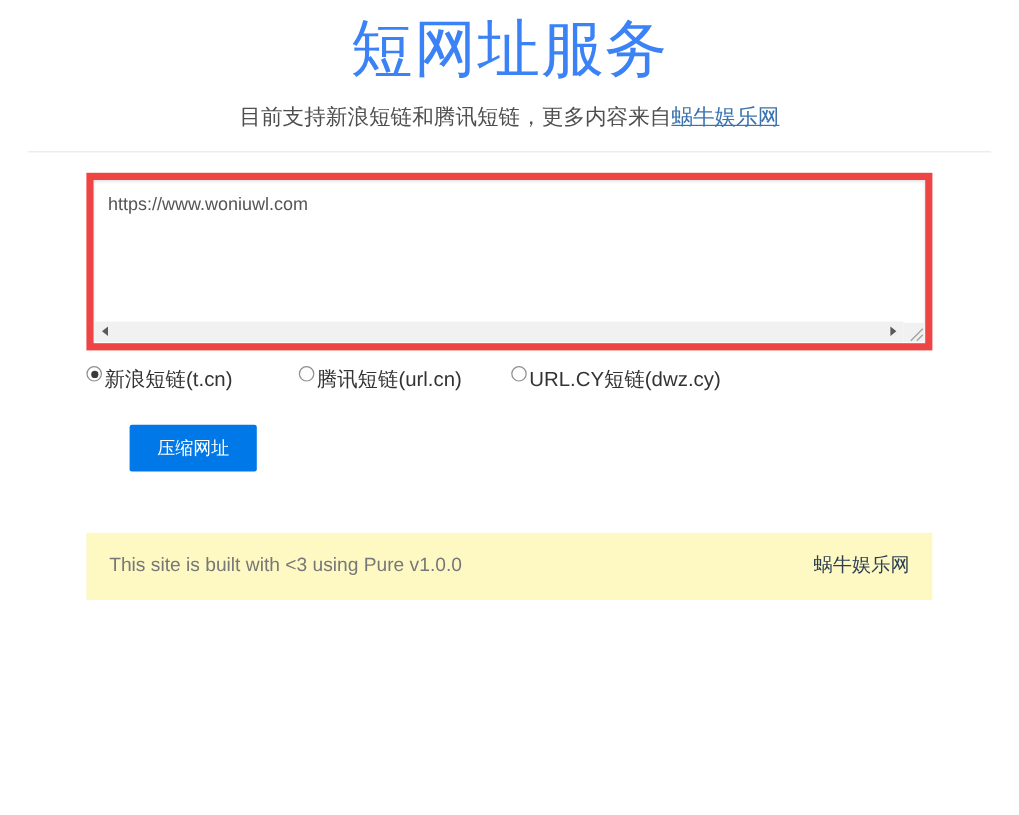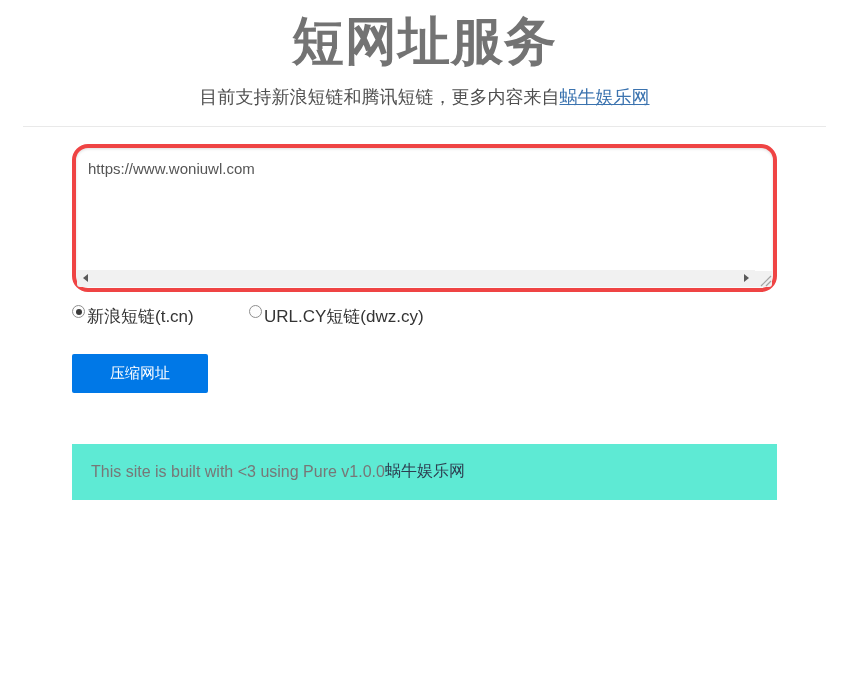--- a/index.html
+++ b/index.html
@@ -5,39 +5,39 @@
   * { margin:0; padding:0; box-sizing:border-box; }
   html,body { background:#fff; }
   body {
     width:849px; height:679px; overflow:hidden;
     font-family:"Liberation Sans", sans-serif;
   }
   
   .header { text-align:center; }
   .page-title {
     margin-top:12px;
-    font-size:52px; font-weight:700; color:#737373;
+    font-size:52px; font-weight:400; color:#3b82f6;
     line-height:1.15; letter-spacing:1px;text-align:center;
   }
   .subtitle {
     margin-top:13px;
     font-size:18px; color:#4f4f4f;
   }
   .subtitle a {
     color:#3b73af; text-decoration:underline; cursor:pointer;
   }
   .divider {
     border:none; border-top:1px solid #e9e9e9;
     margin:17px 23px 0 23px;
   }
   
   .container { width:705px; margin:17px auto 0 auto; }
   .ta-wrap {
     position:relative; height:148px;
-    border:4px solid #ef4444; border-radius:16px;
+    border:6px solid #ef4444; border-radius:0;
     background:#fff; box-shadow:inset 0 1px 3px #ddd;
   }
   .ta-wrap textarea {
     display:block; width:100%; height:128px;
     border:none; outline:none; resize:none; overflow:hidden;
     padding:10px 12px; background:transparent;
     font-family:"Liberation Sans", sans-serif;
     font-size:15px; color:#555; line-height:1.4;
     border-radius:4px;
   }
@@ -77,26 +77,26 @@
   .radio-item.checked .radio-circle .dot { display:block; }
   .radio-label { font-size:17px; color:#333; }
   
   .ta-wrap.second { margin-top:9px; }
   
   .btn-row { margin-top:25px; }
   .submit-btn {
     display:inline-block; border:none; cursor:pointer;
     background:#0078e7; color:#fff;
     font-family:"Liberation Sans", sans-serif;
-    font-size:15px; padding:10px 38px; border-radius:2px;
+    font-size:15px; padding:10px 23px; border-radius:2px;margin-left:36px;
   }
   
   .footer {
-    margin-top:51px; height:56px; background:#5eead4;
-    display:flex; align-items:center; justify-content:flex-start;
+    margin-top:51px; height:56px; background:#fef9c3;
+    display:flex; align-items:center; justify-content:space-between;
     padding:0 19px;
   }
   .footer-credit { font-size:16px; color:#777; }
   .footer-link { font-size:16px; color:#2d3e50; text-decoration:none; cursor:pointer; }
 </style>
 </head>
 <body>
 
 <div class="header">
   <h1 class="page-title">短网址服务</h1>
@@ -123,20 +123,24 @@
 
   <div class="radio-row">
     <label class="radio-item checked">
       <span class="radio-circle">
           <span class="dot"></span>
         </span>
       <span class="radio-label">新浪短链(t.cn)</span>
     </label>
     <label class="radio-item">
       <span class="radio-circle"></span>
+      <span class="radio-label">腾讯短链(url.cn)</span>
+    </label>
+    <label class="radio-item">
+      <span class="radio-circle"></span>
       <span class="radio-label">URL.CY短链(dwz.cy)</span>
     </label>
   </div>
 
 
   <div class="btn-row">
     <button class="submit-btn">压缩网址</button>
   </div>
 
   <div class="footer">

